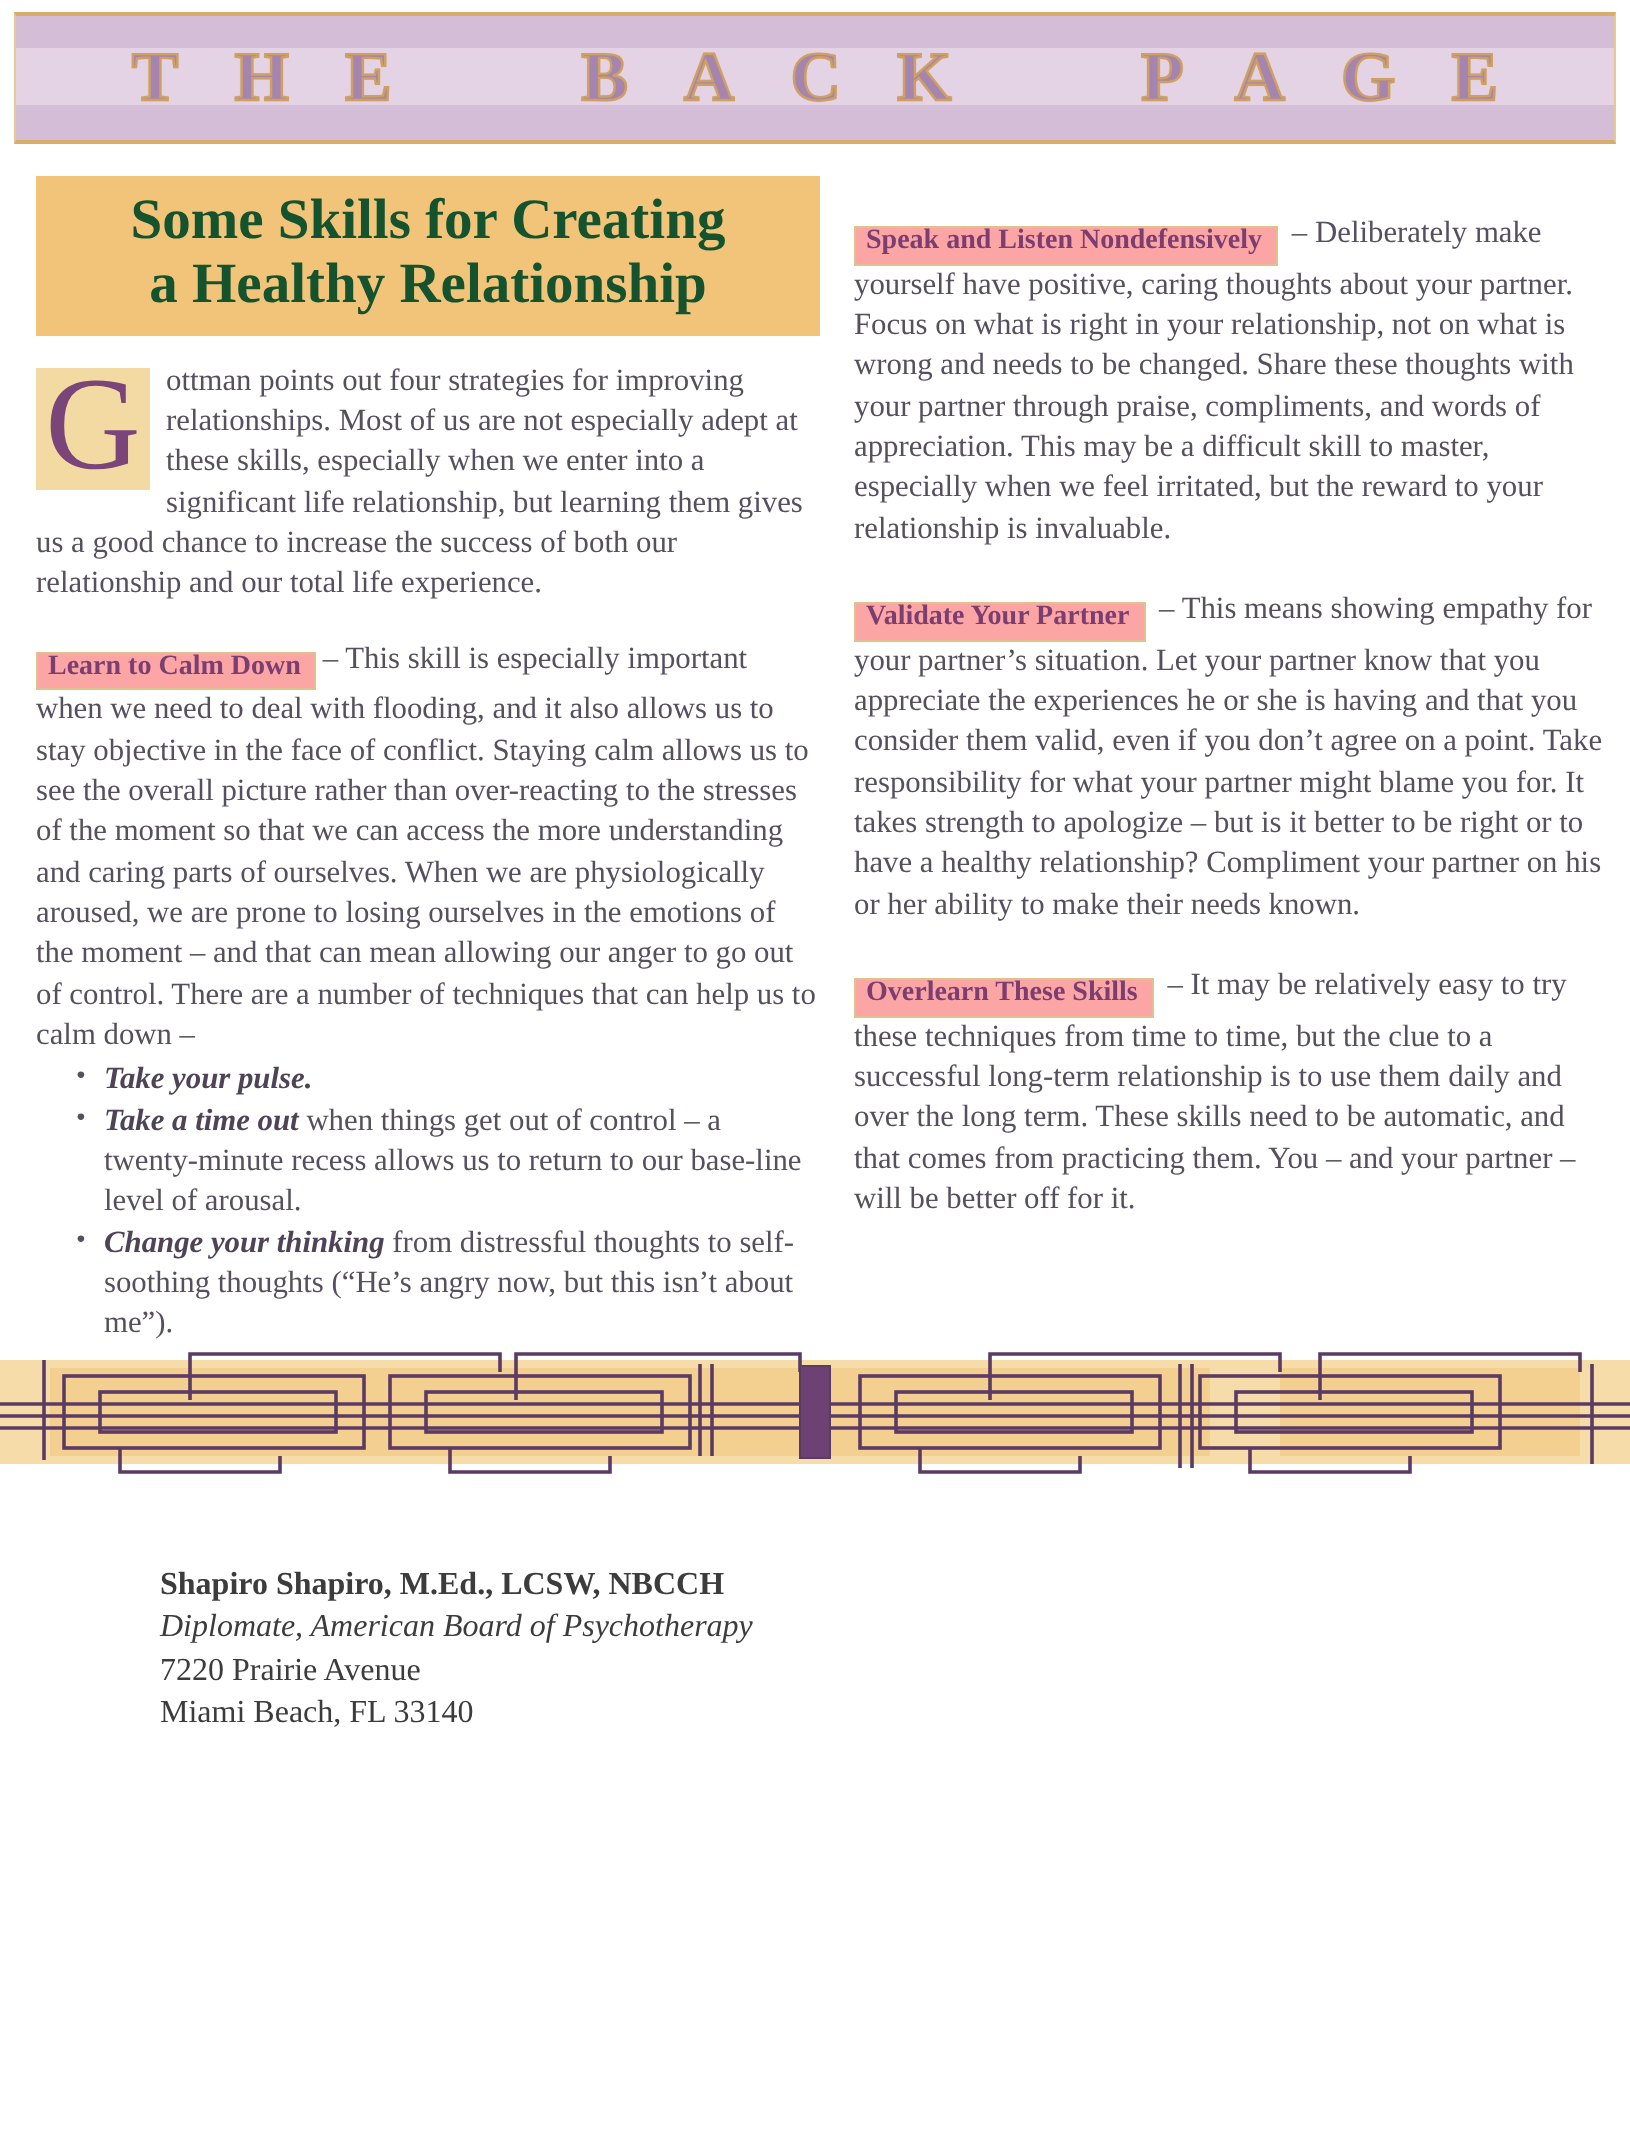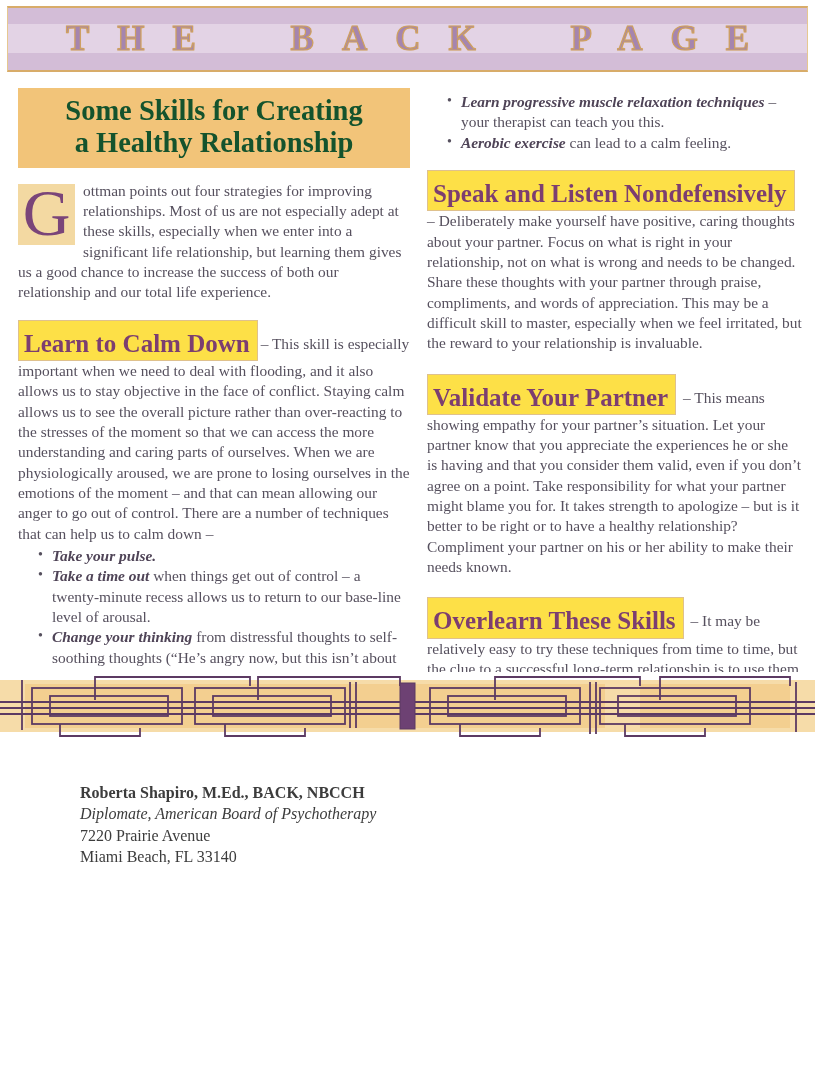--- a/index.html
+++ b/index.html
@@ -70,27 +70,27 @@
     font-size: 66px;
     line-height: 58px;
     font-weight: normal;
     text-align: center;
     margin: 3px 8px 2px 0;
   }
 
   .section { margin-top: 17px; }
   .section-heading {
     display: inline-block;
-    background: #fde047;
+    background: #fca5a5;
     border: 1px solid #dfc18d;
     color: #7c3e70;
     font-weight: bold;
-    font-size: 25px;
+    font-size: 14px;
     line-height: 1.05;
-    padding: 10px 7px 3px 5px;
+    padding: 0 7px 3px 5px;
     margin-right: 3px;
     vertical-align: -3px;
   }
   .section .after-heading { font-size: 15.4px; line-height: 1.32; }
 
   ul.bullets {
     list-style: none;
     margin-top: 2px;
     font-size: 15.4px;
     line-height: 1.32;
@@ -143,24 +143,20 @@
       <ul class="bullets">
         <li><span class="bullet-lead">Take your pulse.</span><span></span></li>
         <li><span class="bullet-lead">Take a time out</span><span> when things get out of control – a twenty-minute recess allows us to return to our base-line level of arousal.</span></li>
         <li><span class="bullet-lead">Change your thinking</span><span> from distressful thoughts to self-soothing thoughts (“He’s angry now, but this isn’t about me”).</span></li>
 
       </ul>
     </div>
   </div>
 
   <div class="col-right">
-    <ul class="bullets">
-      <li><span class="bullet-lead">Learn progressive muscle relaxation techniques</span><span> – your therapist can teach you this.</span></li>
-      <li><span class="bullet-lead">Aerobic exercise</span><span> can lead to a calm feeling.</span></li>
-    </ul>
 
     <div class="section">
       <span class="section-heading">Speak and Listen Nondefensively</span><span class="after-heading"> –</span>
       <span class="after-heading">Deliberately make yourself have positive, caring thoughts about your partner. Focus on what is right in your relationship, not on what is wrong and needs to be changed. Share these thoughts with your partner through praise, compliments, and words of appreciation. This may be a difficult skill to master, especially when we feel irritated, but the reward to your relationship is invaluable.</span>
     </div>
 
     <div class="section" style="margin-top:20px;">
       <span class="section-heading">Validate Your Partner</span><span class="after-heading"> – </span><span class="after-heading">This means showing empathy for your partner’s situation. Let your partner know that you appreciate the experiences he or she is having and that you consider them valid, even if you don’t agree on a point. Take responsibility for what your partner might blame you for. It takes strength to apologize – but is it better to be right or to have a healthy relationship? Compliment your partner on his or her ability to make their needs known.</span>
     </div>
 
@@ -208,17 +204,17 @@
       <polyline points="625,52 625,64 705,64 705,56"></polyline>
       <line x1="590" y1="10" x2="590" y2="62"></line>
       <line x1="596" y1="10" x2="596" y2="62"></line>
     </g>
 
     <rect x="400" y="11" width="15" height="46" fill="#6d4173" stroke="#5c3a63" stroke-width="1"></rect>
   </svg>
 </div>
 
 <div class="footer">
-  <div class="name">Roberta Shapiro, M.Ed., BACK, NBCCH</div>
+  <div class="name">Shapiro Shapiro, M.Ed., LCSW, NBCCH</div>
   <div class="cred">Diplomate, American Board of Psychotherapy</div>
   <div>7220 Prairie Avenue</div>
   <div>Miami Beach, FL 33140</div>
 </div>
 
 </body></html>

